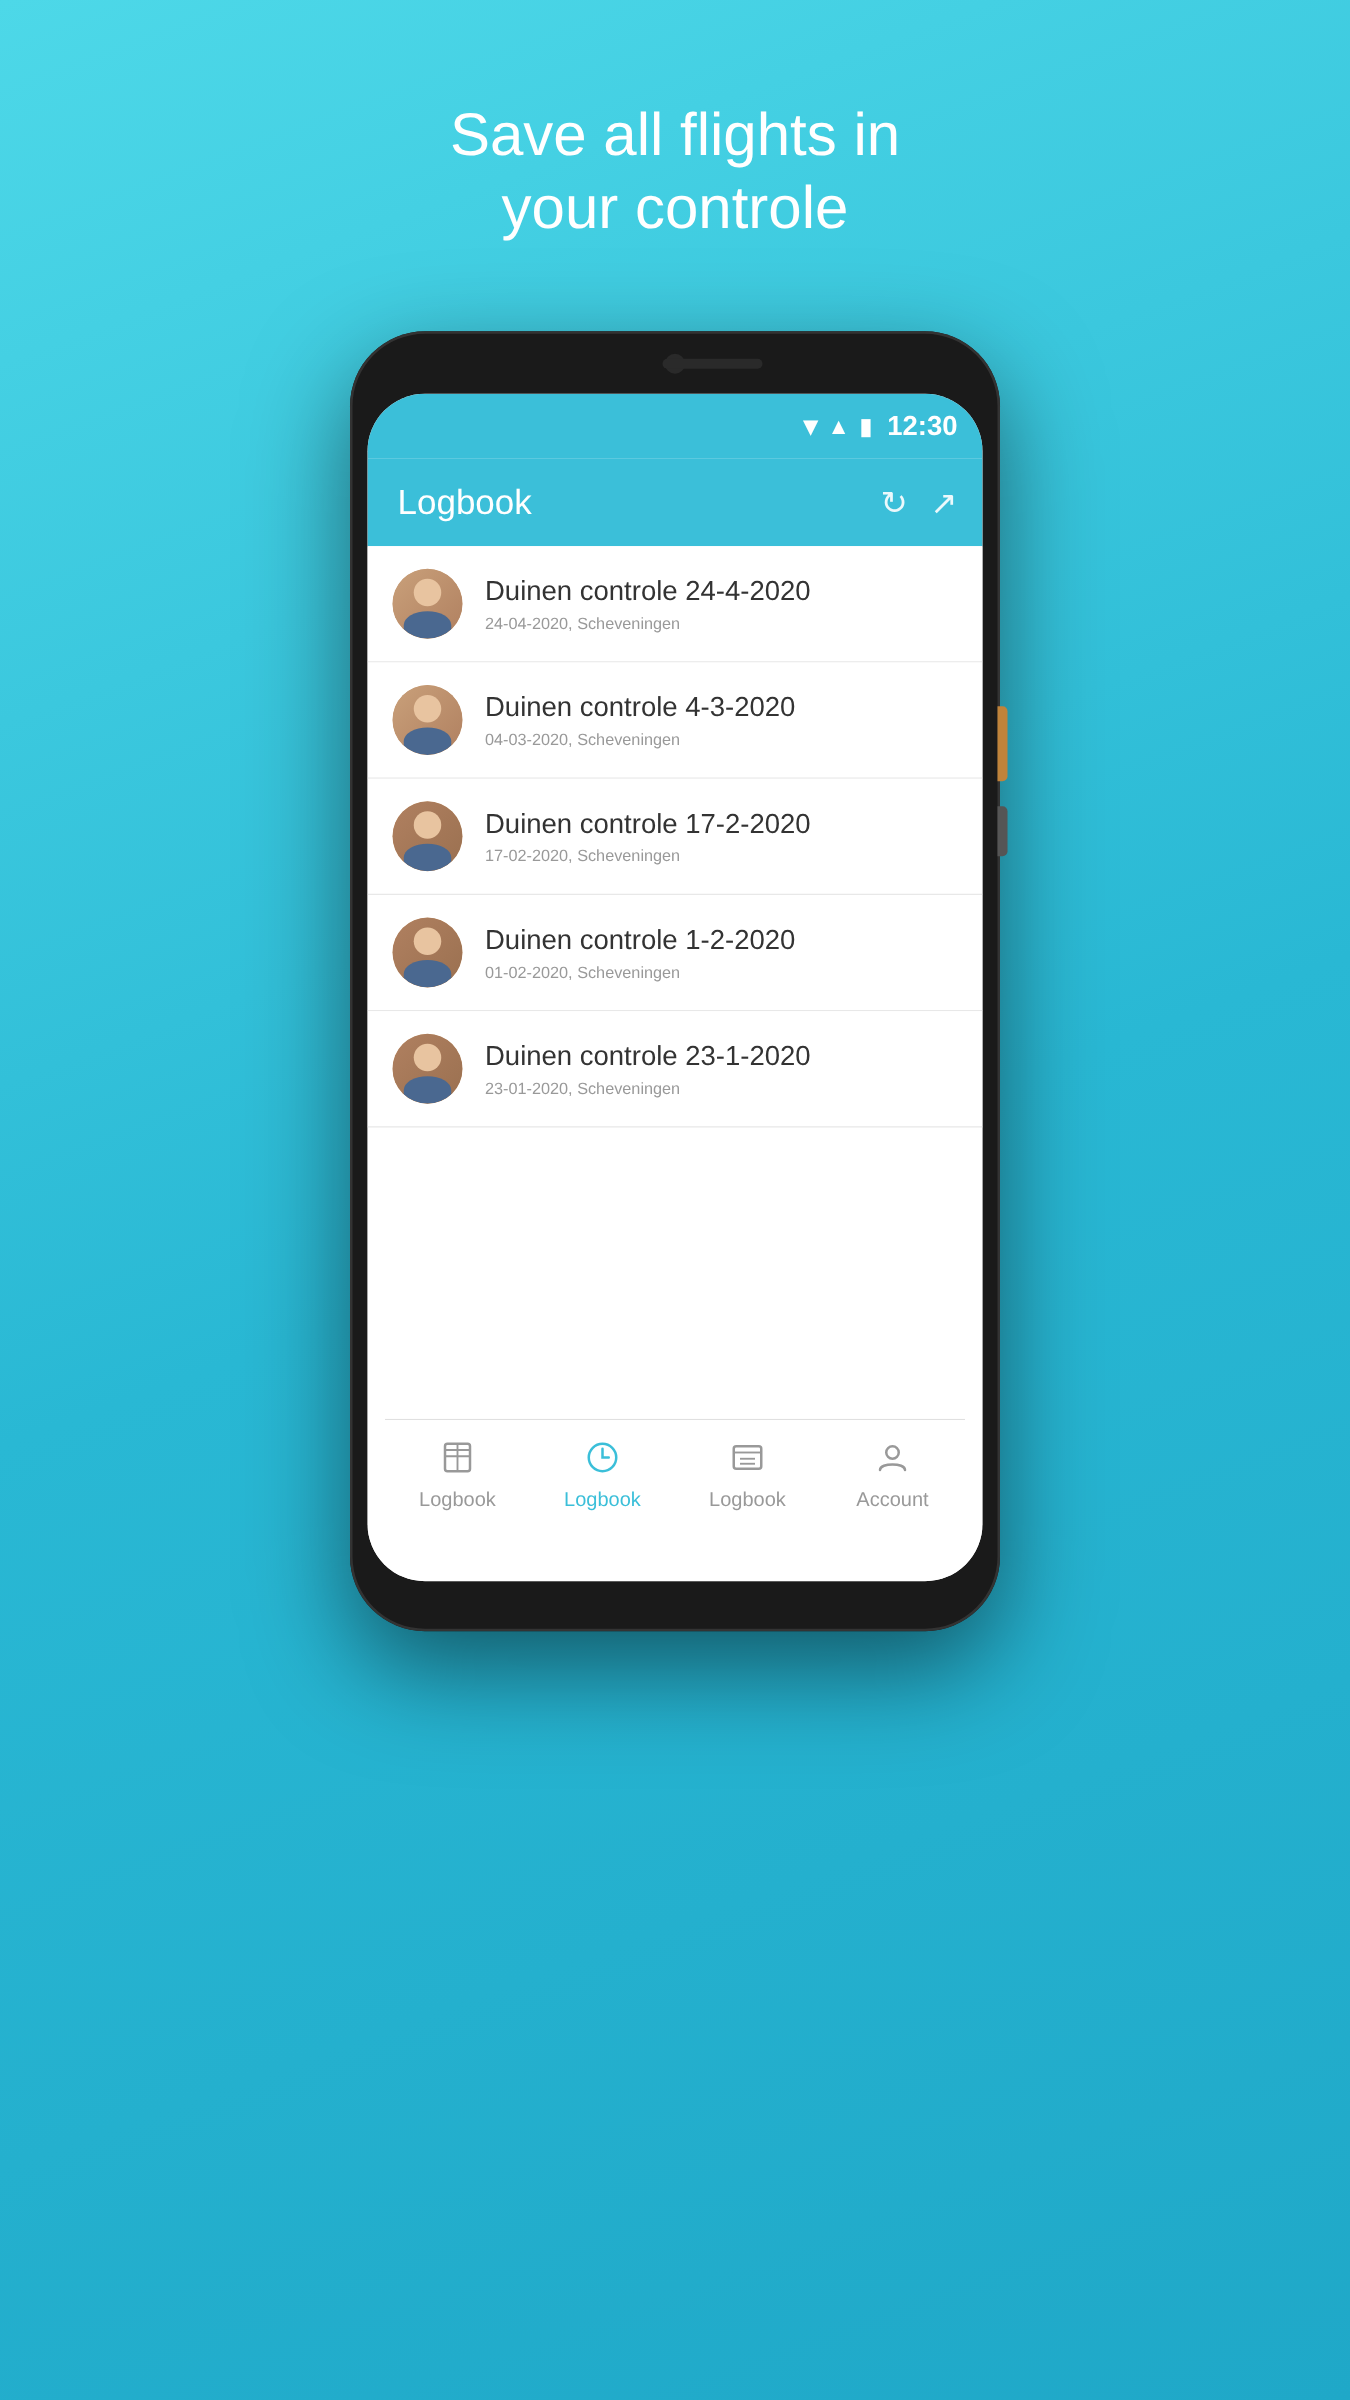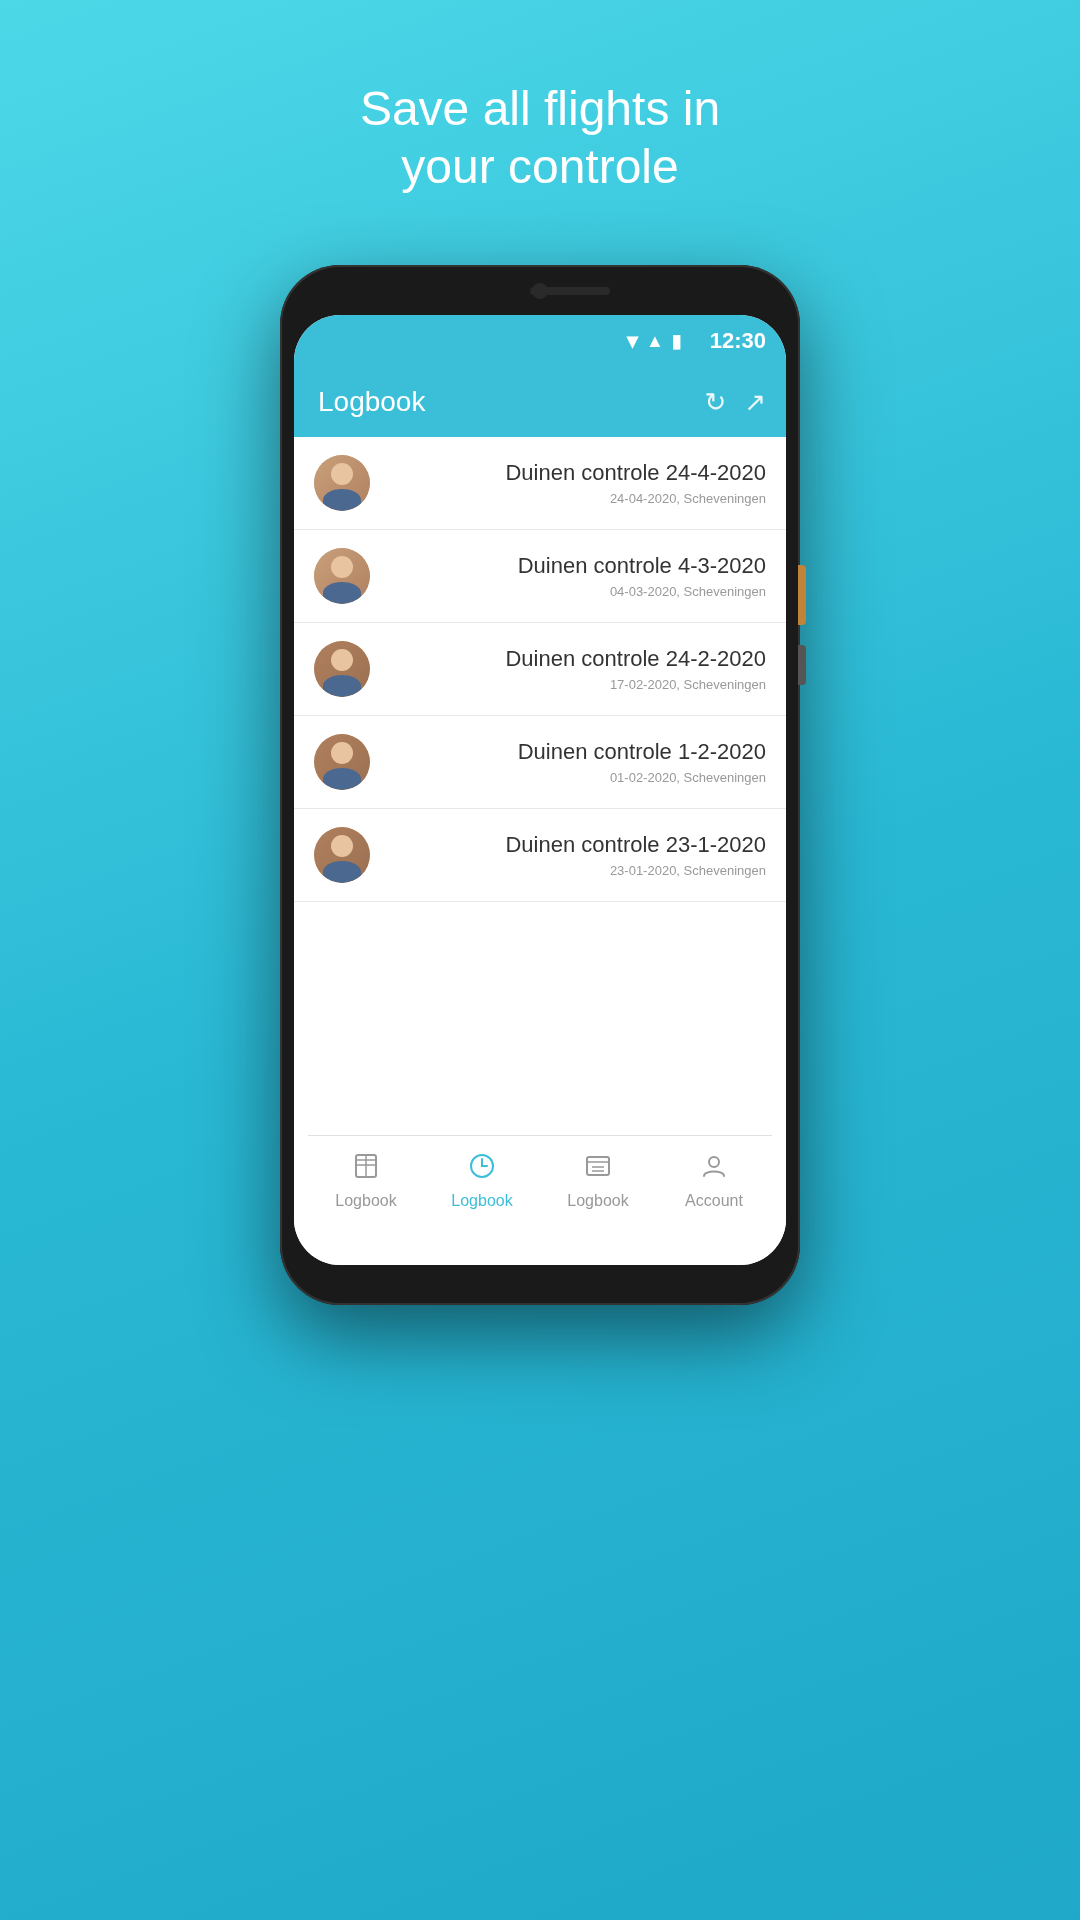--- a/index.html
+++ b/index.html
@@ -113,21 +113,21 @@
       align-items: center;
       gap: 8px;
       color: white;
       font-size: 20px;
       font-weight: 600;
     }
 
     .wifi-icon { font-size: 22px; }
     .signal-icon { font-size: 18px; }
     .battery-icon { font-size: 18px; }
-    .time-text { font-size: 22px; font-weight: 700; margin-left: 20px; }
+    .time-text { font-size: 22px; font-weight: 700; margin-left: 4px; }
 
     
     .app-bar {
       height: 70px;
       background: #3bbfd9;
       display: flex;
       align-items: center;
       justify-content: space-between;
       padding: 0 20px 0 24px;
     }
@@ -201,21 +201,20 @@
       left: 50%;
       transform: translateX(-50%);
       width: 38px;
       height: 22px;
       background: #4a6890;
       border-radius: 50% 50% 0 0;
     }
 
     .item-text {
       flex: 1;
-      text-align: right;
     }
 
     .item-title {
       font-size: 22px;
       color: #333;
       font-weight: 400;
       margin-bottom: 5px;
     }
 
     .item-subtitle {
@@ -336,21 +335,21 @@
               <div class="item-title">Duinen controle 4-3-2020</div>
               <div class="item-subtitle">04-03-2020, Scheveningen</div>
             </div>
           </div>
 
           <div class="list-item">
             <div class="avatar">
               <div class="avatar-face" style="background: linear-gradient(135deg, #b08060, #9a7050);"></div>
             </div>
             <div class="item-text">
-              <div class="item-title">Duinen controle 24-2-2020</div>
+              <div class="item-title">Duinen controle 17-2-2020</div>
               <div class="item-subtitle">17-02-2020, Scheveningen</div>
             </div>
           </div>
 
           <div class="list-item">
             <div class="avatar">
               <div class="avatar-face" style="background: linear-gradient(135deg, #b08060, #9a7050);"></div>
             </div>
             <div class="item-text">
               <div class="item-title">Duinen controle 1-2-2020</div>

